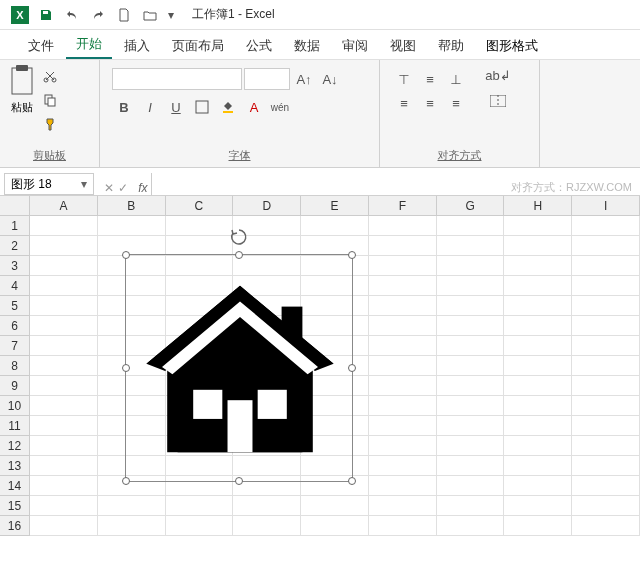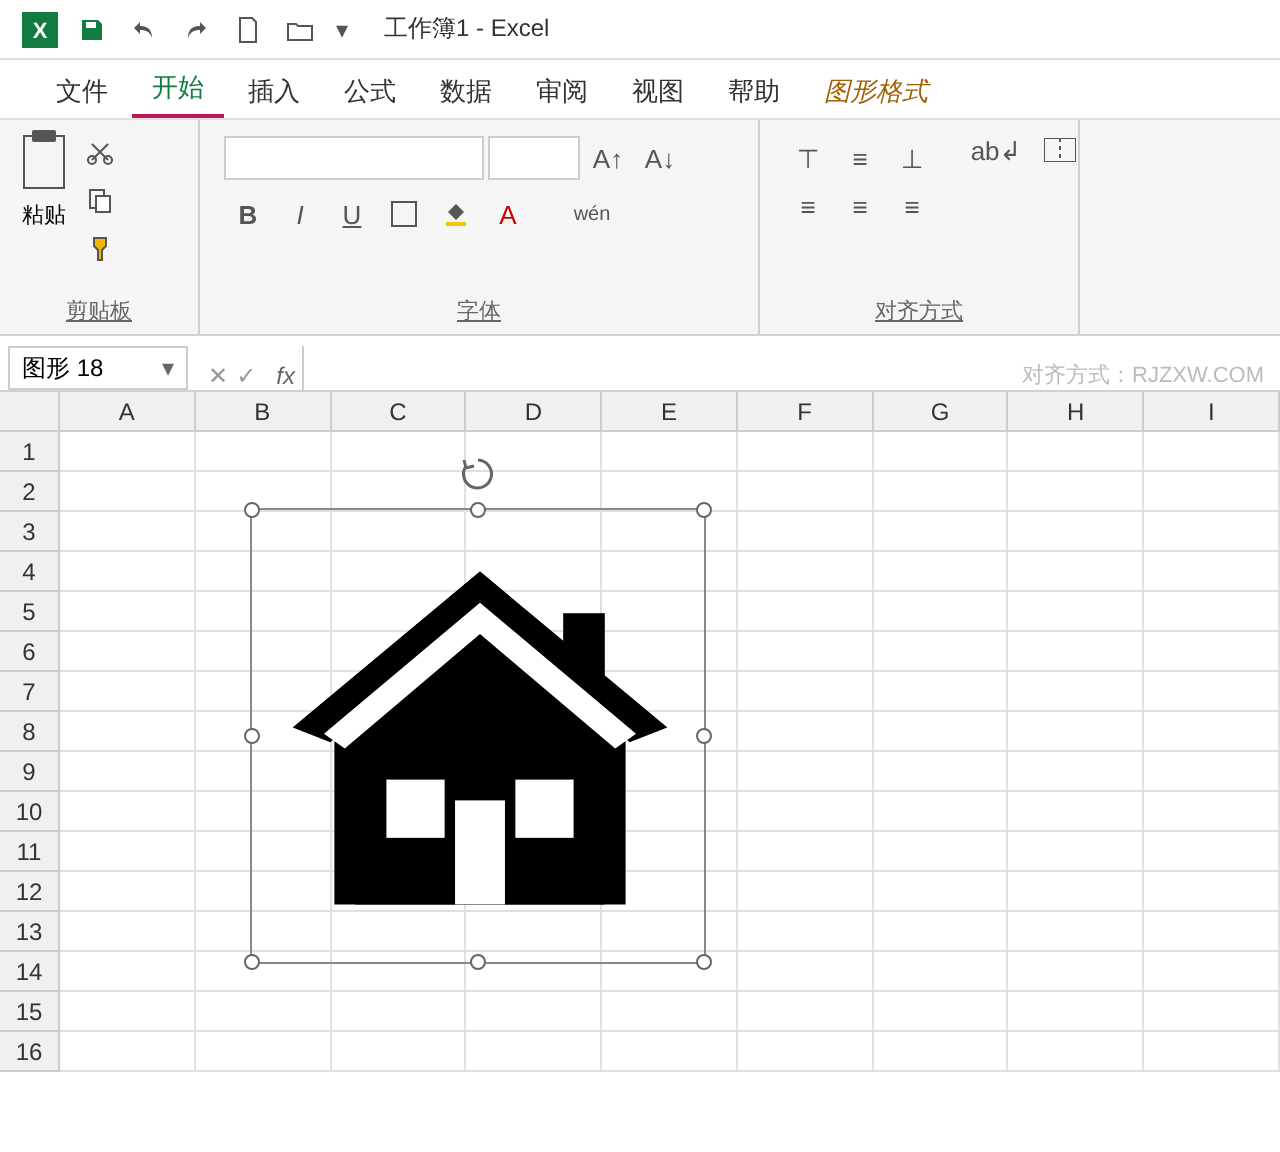--- a/index.html
+++ b/index.html
@@ -5,37 +5,37 @@
 * { margin: 0; padding: 0; box-sizing: border-box; font-family: "Microsoft YaHei", sans-serif; }
 body { background: #fff; width: 640px; height: 576px; overflow: hidden; font-size: 12px; }
 
 .title-bar { height: 30px; background: #fff; display: flex; align-items: center; padding: 0 8px; border-bottom: 1px solid #e0e0e0; }
 .title-bar .icon-btn { width: 24px; height: 24px; display: flex; align-items: center; justify-content: center; margin-right: 2px; cursor: pointer; }
 .title-bar .title-text { margin-left: 12px; font-size: 12px; color: #333; }
 .title-bar .search-box { margin-left: auto; display: flex; align-items: center; padding: 2px 8px; color: #666; gap: 6px; width: 120px; }
 
 .menu-bar { height: 30px; display: flex; align-items: flex-end; padding: 0 18px; gap: 2px; border-bottom: 1px solid #e0e0e0; }
 .menu-item { padding: 4px 10px; font-size: 13px; cursor: pointer; color: #333; }
-.menu-item.active { border-bottom: 2px solid #be185d; color: #107c41; font-weight: 500; margin-top: 29px; }
-.menu-item.highlight { color: #a16207; font-style: italic; }
+.menu-item.active { border-bottom: 2px solid #0f766e; color: #107c41; font-weight: 500; margin-top: 29px; }
+.menu-item.highlight { color: #000000; }
 
 .ribbon { height: 108px; background: #f5f5f5; display: flex; border-bottom: 1px solid #d0d0d0; }
 .ribbon-group { border-right: 1px solid #d0d0d0; padding: 4px 8px 2px; display: flex; flex-direction: column; }
 .ribbon-group-content { flex: 1; display: flex; align-items: flex-start; gap: 4px; }
 .ribbon-group-label { text-align: center; font-size: 11px; color: #666; padding: 2px 0; text-decoration: underline; }
 .paste-col { display: flex; flex-direction: column; align-items: center; gap: 2px; }
 .small-btns { display: flex; flex-direction: column; gap: 4px; padding-top: 2px; }
 .small-btn { width: 20px; height: 20px; display: flex; align-items: center; justify-content: center; cursor: pointer; }
 .font-controls { display: flex; flex-direction: column; gap: 6px; padding: 4px; }
 .font-row { display: flex; gap: 2px; align-items: center; }
 .font-select { width: 130px; height: 22px; border: 1px solid #ccc; background: #fff; padding: 0 4px; font-size: 11px; color: #999; }
 .font-size-select { width: 46px; height: 22px; border: 1px solid #ccc; background: #fff; padding: 0 4px; font-size: 11px; color: #999; }
 .fmt-btn { width: 24px; height: 22px; display: flex; align-items: center; justify-content: center; cursor: pointer; color: #555; font-size: 13px; }
 .align-grid { display: grid; grid-template-columns: repeat(3, 24px); gap: 2px; }
-.wrap-col { display: flex; flex-direction: row; gap: 4px; padding-left: 8px; }
+.wrap-col { display: flex; flex-direction: column; gap: 4px; padding-left: 8px; }
 .style-box { padding: 4px 8px; color: #999; font-size: 11px; }
 
 .name-fx-bar { height: 28px; display: flex; align-items: flex-end; border-bottom: 1px solid #d0d0d0; }
 .name-box { width: 90px; height: 22px; border: 1px solid #ccc; margin: 0 4px; padding: 0 6px; display: flex; align-items: center; justify-content: space-between; font-size: 12px; }
 .fx-btns { display: flex; gap: 4px; padding: 0 6px; color: #999; }
 .fx-label { font-style: italic; padding: 0 4px; color: #666; }
 .formula-bar { flex: 1; height: 22px; border-left: 1px solid #ccc; padding: 0 8px; display: flex; align-items: center; }
 .watermark { color: #bbb; font-size: 11px; margin-right: 8px; }
 
 .grid-area { position: relative; display: flex; height: calc(576px - 30px - 30px - 108px - 28px); }
@@ -94,20 +94,21 @@
       </svg>
   </div>
   <div class="icon-btn" style="width:14px;color:#555;">▾</div>
   <div class="title-text">工作簿1 - Excel</div>
 </div>
 
 <div class="menu-bar">
   <div class="menu-item">文件</div>
   <div class="menu-item active">开始</div>
   <div class="menu-item">插入</div>
+  <div class="menu-item">页面布局</div>
   <div class="menu-item">公式</div>
   <div class="menu-item">数据</div>
   <div class="menu-item">审阅</div>
   <div class="menu-item">视图</div>
   <div class="menu-item">帮助</div>
   <div class="menu-item highlight">图形格式</div>
 </div>
 
 <div class="ribbon">
   <div class="ribbon-group" style="width:100px;">
@@ -169,21 +170,21 @@
             </div>
           <div class="fmt-btn">
               <svg width="14" height="14">
                 <path d="M7 2l4 4-4 4-4-4z" fill="#555"></path>
                 <rect x="2" y="11" width="10" height="2" fill="#ffc000"></rect>
               </svg>
             </div>
           <div class="fmt-btn">
               <span style="color:#c00;">A</span>
             </div>
-          <div class="fmt-btn" style="font-size:10px;margin-left:16px;">wén</div>
+          <div class="fmt-btn" style="font-size:10px;">wén</div>
         </div>
       </div>
     </div>
     <div class="ribbon-group-label">字体</div>
   </div>
 
   <div class="ribbon-group" style="width:160px;">
     <div class="ribbon-group-content">
       <div style="display:flex;flex-direction:column;gap:6px;padding:4px;">
         <div class="align-grid">

